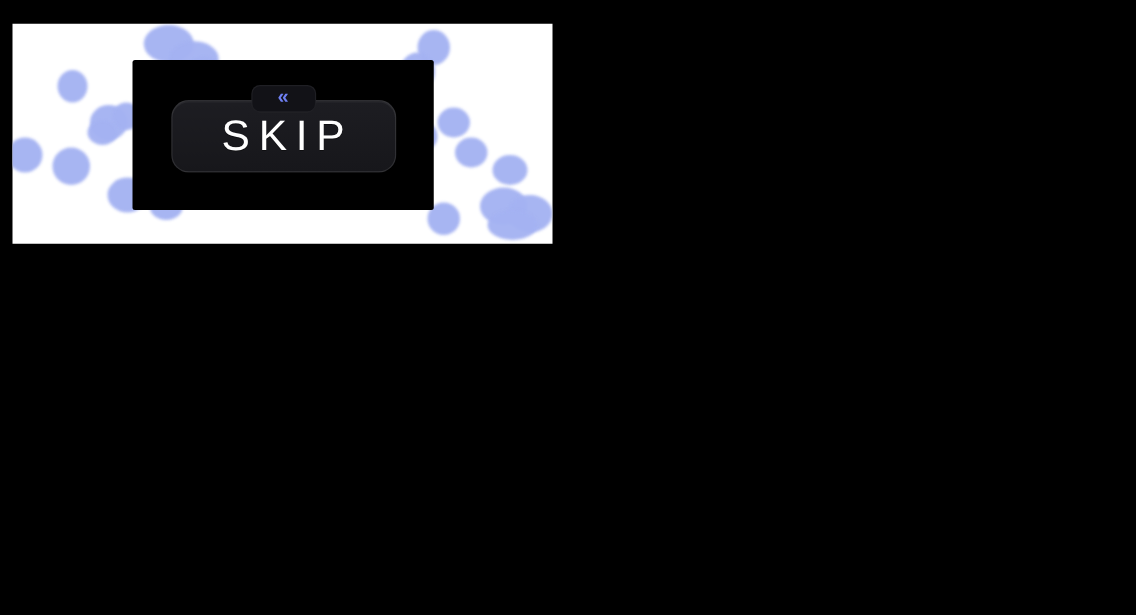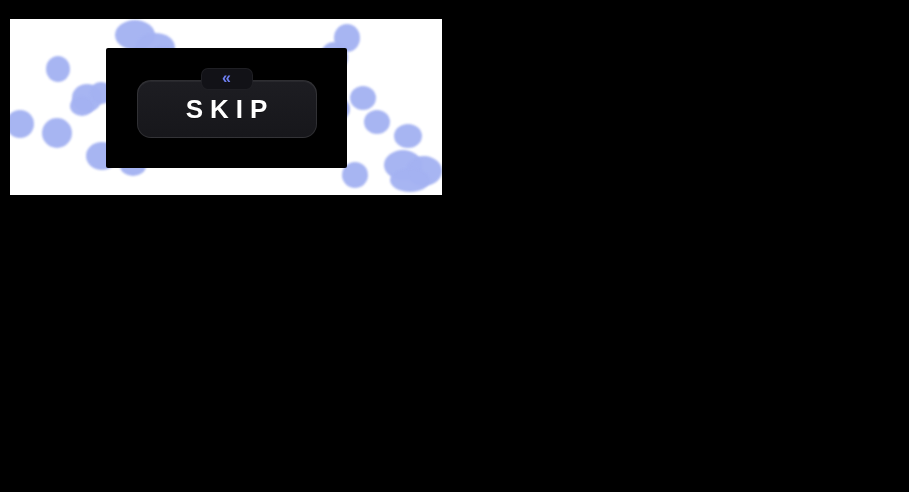--- a/index.html
+++ b/index.html
@@ -84,22 +84,22 @@
     box-shadow: 0 0 0 1px rgba(0,0,0,0.6), inset 0 1px 0 rgba(255,255,255,0.05);
     display: flex;
     align-items: center;
     justify-content: center;
     cursor: pointer;
     z-index: 2;
     padding: 0;
   }
   .skip-btn .label {
     color: #ffffff;
-    font-weight: 700;
-    font-size: 26px;
+    font-weight: 400;
+    font-size: 34px;
     letter-spacing: 7px;
     padding-left: 7px; 
     line-height: 1;
     text-shadow: 0 1px 0 rgba(0,0,0,0.4);
   }
 </style>
 </head>
 <body>
 
 <div class="stage">

